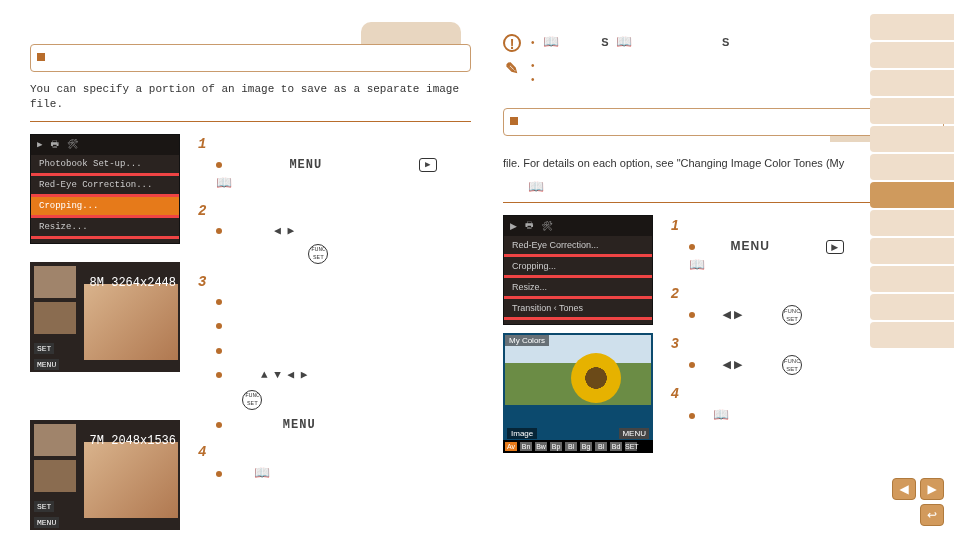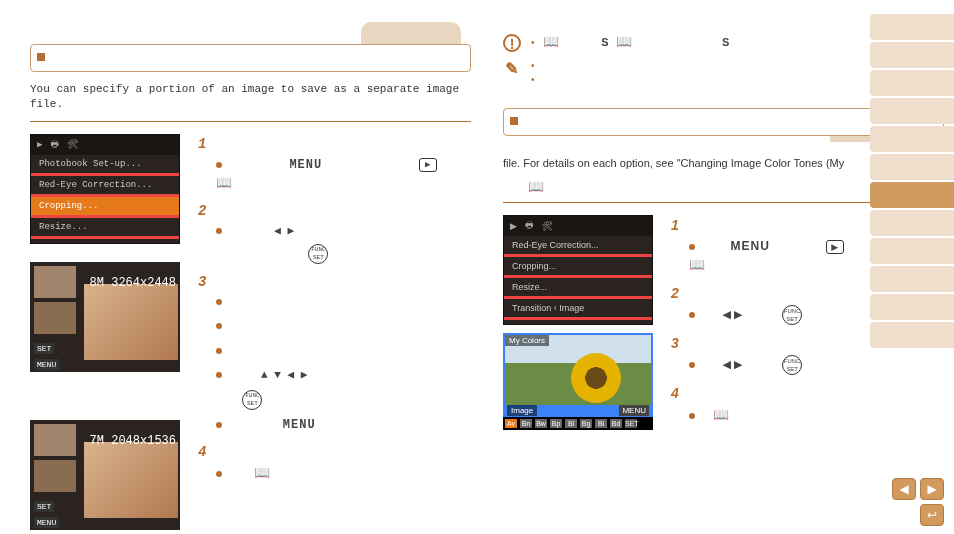--- a/index.html
+++ b/index.html
@@ -129,22 +129,22 @@
     position: absolute;
     left: 4px; bottom: 2px;
     background: #333; color:#fff;
     padding: 1px 3px;
     font-size: 8px;
   }
 
   
   .colors-shot {
     width: 150px;
-    height: 97px;
-    background: #3b82f6;
+    height: 120px;
+    background: #0c4a6e;
     position: relative;
     color: #fff;
     font-size: 8px;
   }
   .colors-shot .pic {
     position: absolute;
     top: 2px; left: 2px; right: 2px;
     height: 70px;
     background: linear-gradient(#cfe0ec 0 40%, #6b8c45 40% 100%);
   }
@@ -484,21 +484,21 @@
 
         <div class="menu-shot">
           <div class="menu-tabs">
             <span>▶</span>
             <span>🖶</span>
             <span>🛠</span>
           </div>
           <div class="menu-item">Red-Eye Correction...</div>
           <div class="menu-item">Cropping...</div>
           <div class="menu-item">Resize...</div>
-          <div class="menu-item">Transition        ‹ Image</div>
+          <div class="menu-item">Transition        ‹ Tones</div>
         </div>
 
         <div class="gap-sm"></div>
 
         <div class="colors-shot">
           <div class="pic"></div>
           <div class="sun"></div>
           <div class="mc-label">My Colors</div>
           <div class="vivid-label">Image</div>
           <div class="menu-sm">MENU</div>

